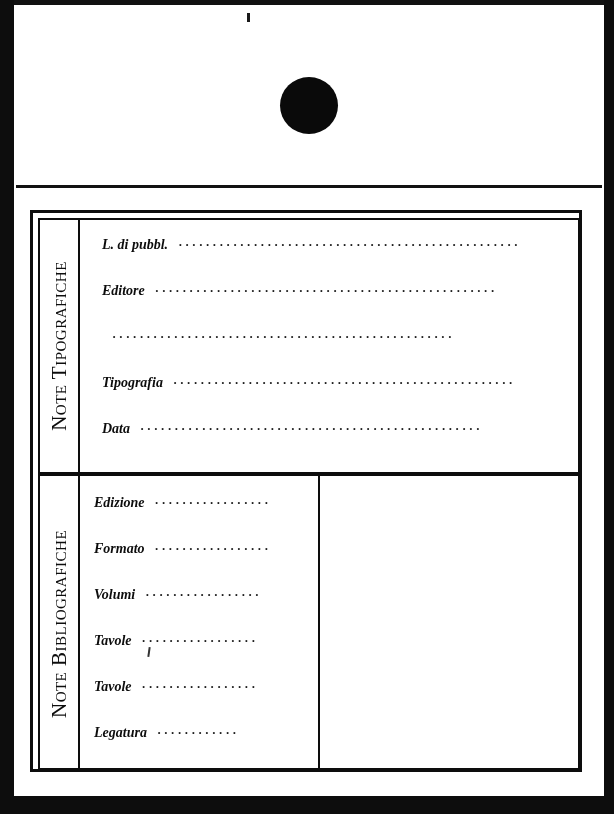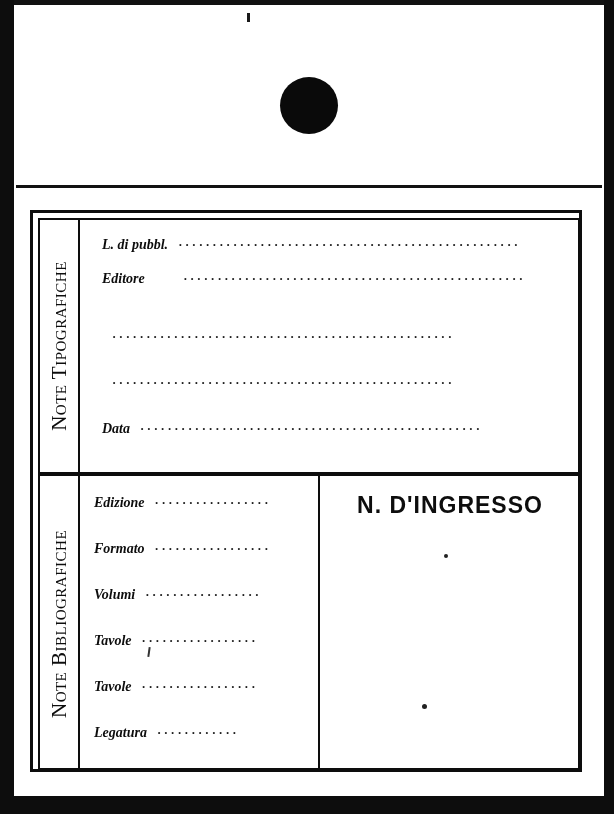--- a/index.html
+++ b/index.html
@@ -176,21 +176,21 @@
     color: #1a1a1a;
     overflow: hidden;
     white-space: nowrap;
     position: relative;
     top: -3px;
   }
 
   
   .sec-typo .frow { width: 452px; }
   .r-t0 { top: 14px; }
-  .r-t1 { top: 48px; text-align: center; }
+  .r-t1 { top: 60px; }
   .r-t2 { top: 106px; }
   .r-t3 { top: 152px; }
   .r-t4 { top: 198px; }
 
   
   .biblio-left {
     position: absolute;
     left: 40px;
     top: 0;
     width: 238px;
@@ -283,20 +283,21 @@
           <div class="frow r-t1">
             <span class="flabel">Editore</span>
             <span class="fdots">..................................................</span>
           </div>
 
           <div class="frow r-t2">
             <span class="fdots">..................................................</span>
           </div>
 
           <div class="frow r-t3">
+            <span class="flabel">Tipografia</span>
             <span class="fdots">..................................................</span>
           </div>
 
           <div class="frow r-t4">
             <span class="flabel">Data</span>
             <span class="fdots">..................................................</span>
           </div>
 
         </div>
       </div>
@@ -334,22 +335,17 @@
           </div>
 
           <div class="frow r-b5">
             <span class="flabel">Legatura</span>
             <span class="fdots">............</span>
           </div>
 
           <div class="ink-mark-3"></div>
         </div>
 
-        <div class="biblio-right">
-          <div class="ingresso-title">N.  D'INGRESSO</div>
-          <div class="ink-dot-1"></div>
-          <div class="ink-dot-2"></div>
-        </div>
       </div>
 
     </div>
   </div>
 </div>
 
 </body></html>

